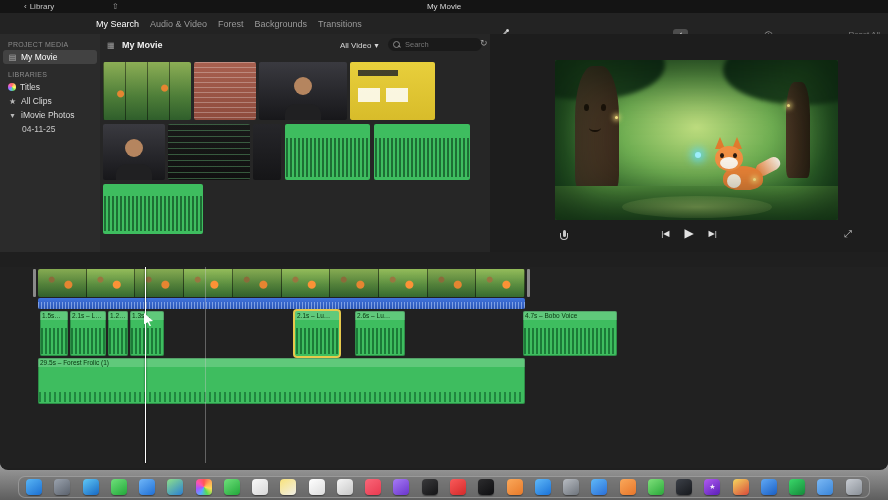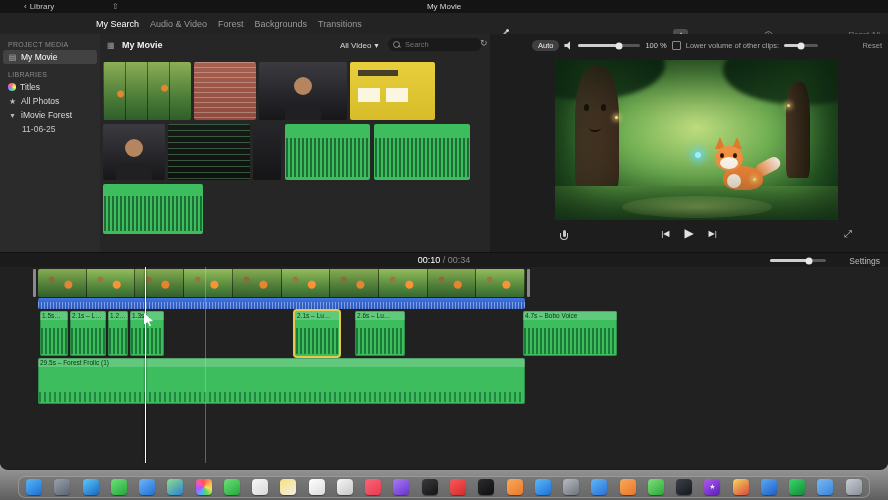--- a/index.html
+++ b/index.html
@@ -212,28 +212,28 @@
         <span class="ic">▤</span>
         <span>My Movie</span>
       </div>
       <div class="sb-head">LIBRARIES</div>
       <div class="sb-item">
         <span class="dot-photos"></span>
         <span>Titles</span>
       </div>
       <div class="sb-item">
         <span class="ic">★</span>
-        <span>All Photos</span>
+        <span>All Clips</span>
       </div>
       <div class="sb-item">
         <span class="ic">▾</span>
-        <span>iMovie Forest</span>
+        <span>iMovie Photos</span>
       </div>
       <div class="sb-item sb-sub">
-        <span>11-06-25</span>
+        <span>04-11-25</span>
       </div>
     </div>
 
     <div class="browser">
       <div class="br-head">
         <span class="br-grid">▦</span>
         <span class="br-title">My Movie</span>
         <span class="br-filter">
           <span>All Video</span>
           <span>▾</span>
@@ -264,36 +264,20 @@
           <div class="thumb t-audio" style="left: 274px; top: 68px; width: 96px; height: 56px;">
             <div class="wave"></div>
           </div>
           <div class="thumb t-audio" style="left: 3px; top: 128px; width: 100px; height: 50px;">
             <div class="wave"></div>
           </div>
         </div>
     </div>
 
     <div class="viewerpanel">
-      <div class="vctrl">
-        <span class="auto-pill">Auto</span>
-        <span class="speaker"></span>
-        <span class="slider sl-vol">
-          <span class="fill" style="width:66%"></span>
-          <span class="knob" style="left:66%"></span>
-        </span>
-        <span>100 %</span>
-        <span class="chk"></span>
-        <span class="lbl-dim">Lower volume of other clips:</span>
-        <span class="slider sl-low">
-          <span class="fill" style="width:50%"></span>
-          <span class="knob" style="left:50%"></span>
-        </span>
-        <span class="v-reset">Reset</span>
-      </div>
 
       <div class="preview">
         <div class="canopy cano-l"></div>
         <div class="canopy cano-r"></div>
         <div class="treeL">
           <span class="eye l"></span>
           <span class="eye r"></span>
           <span class="mouth"></span>
         </div>
         <div class="treeR"></div>
@@ -321,30 +305,20 @@
         <span class="mic"></span>
         <div class="tr-btns">
           <span class="tr-b">|◀</span>
           <span class="tr-b tr-play">▶</span>
           <span class="tr-b">▶|</span>
         </div>
         <span class="fullscreen">⤢</span>
       </div>
     </div>
 
-    <div class="tlbar">
-      <div class="tl-time">
-        <span class="cur">00:10</span><span> / </span><span>00:34</span>
-      </div>
-      <span class="slider tl-zoom">
-        <span class="fill" style="width:70%"></span>
-        <span class="knob" style="left:70%"></span>
-      </span>
-      <span class="tl-settings">Settings</span>
-    </div>
 
     <div class="timeline">
       <span class="strip-end se-l"></span>
       <div class="filmstrip" id="filmstrip">
           <div class="fs-cell"></div>
           <div class="fs-cell alt"></div>
           <div class="fs-cell"></div>
           <div class="fs-cell alt"></div>
           <div class="fs-cell"></div>
           <div class="fs-cell alt"></div>

